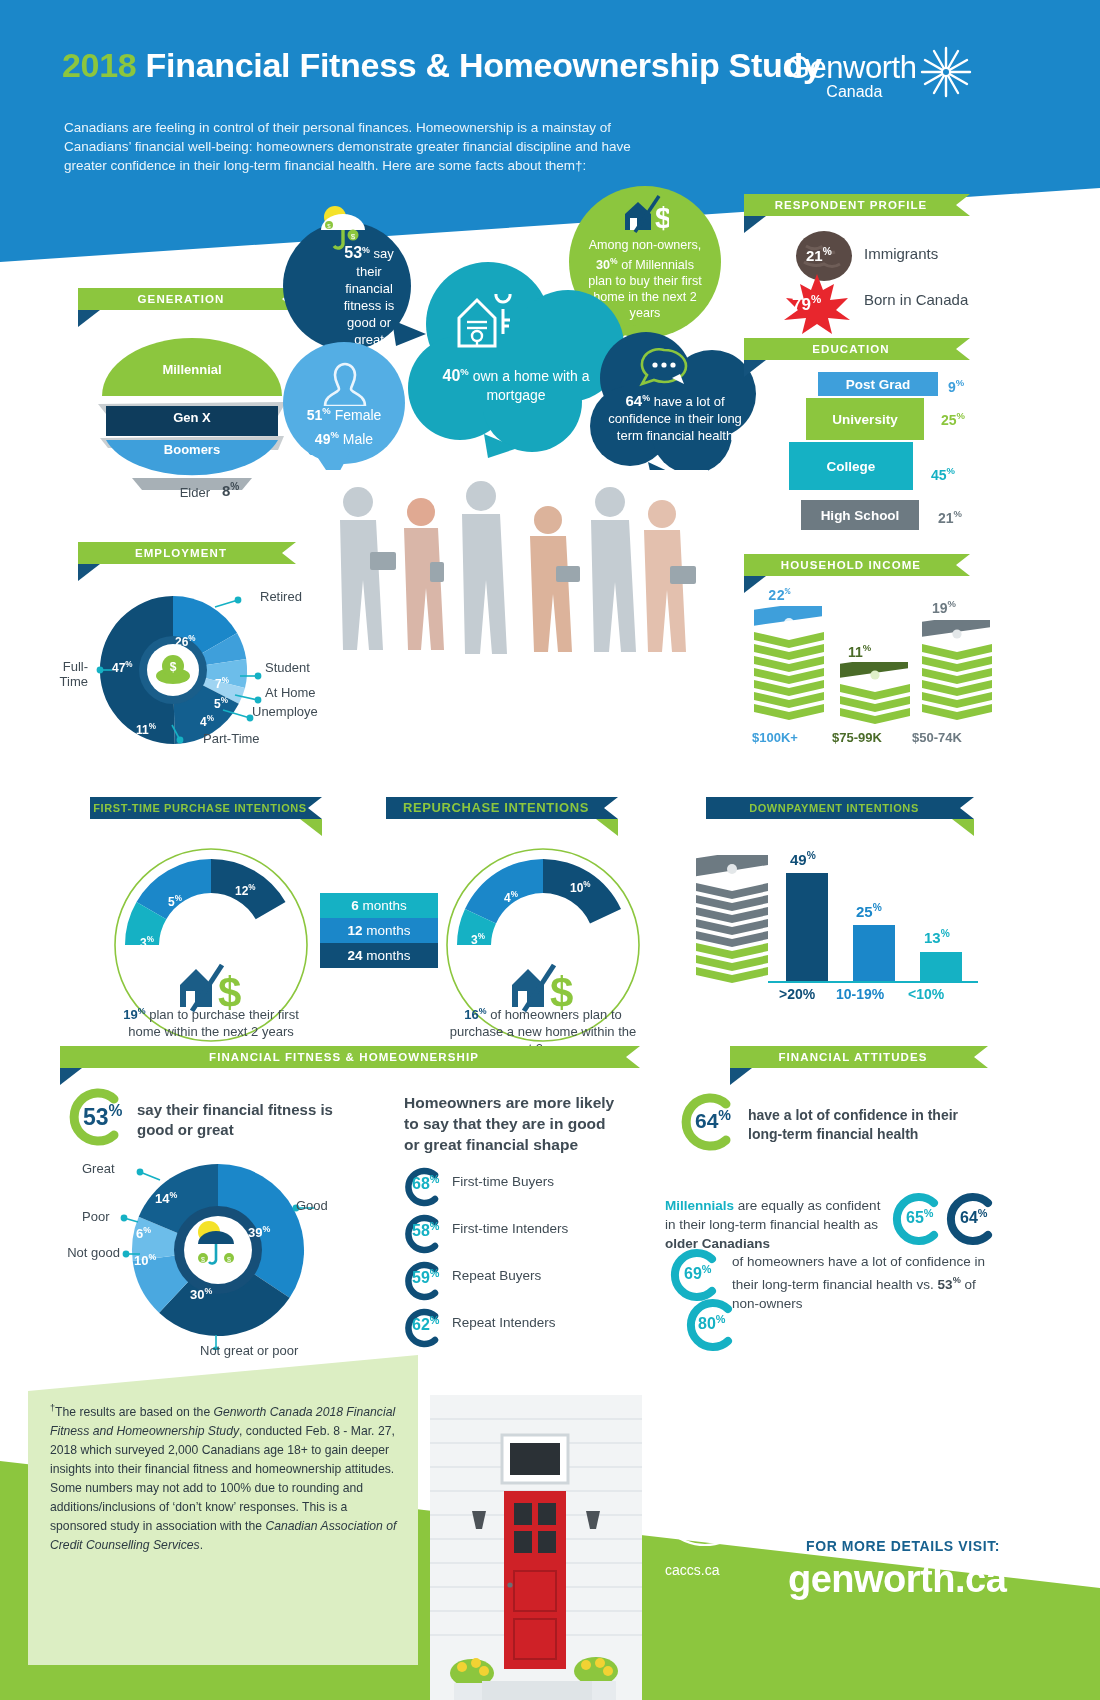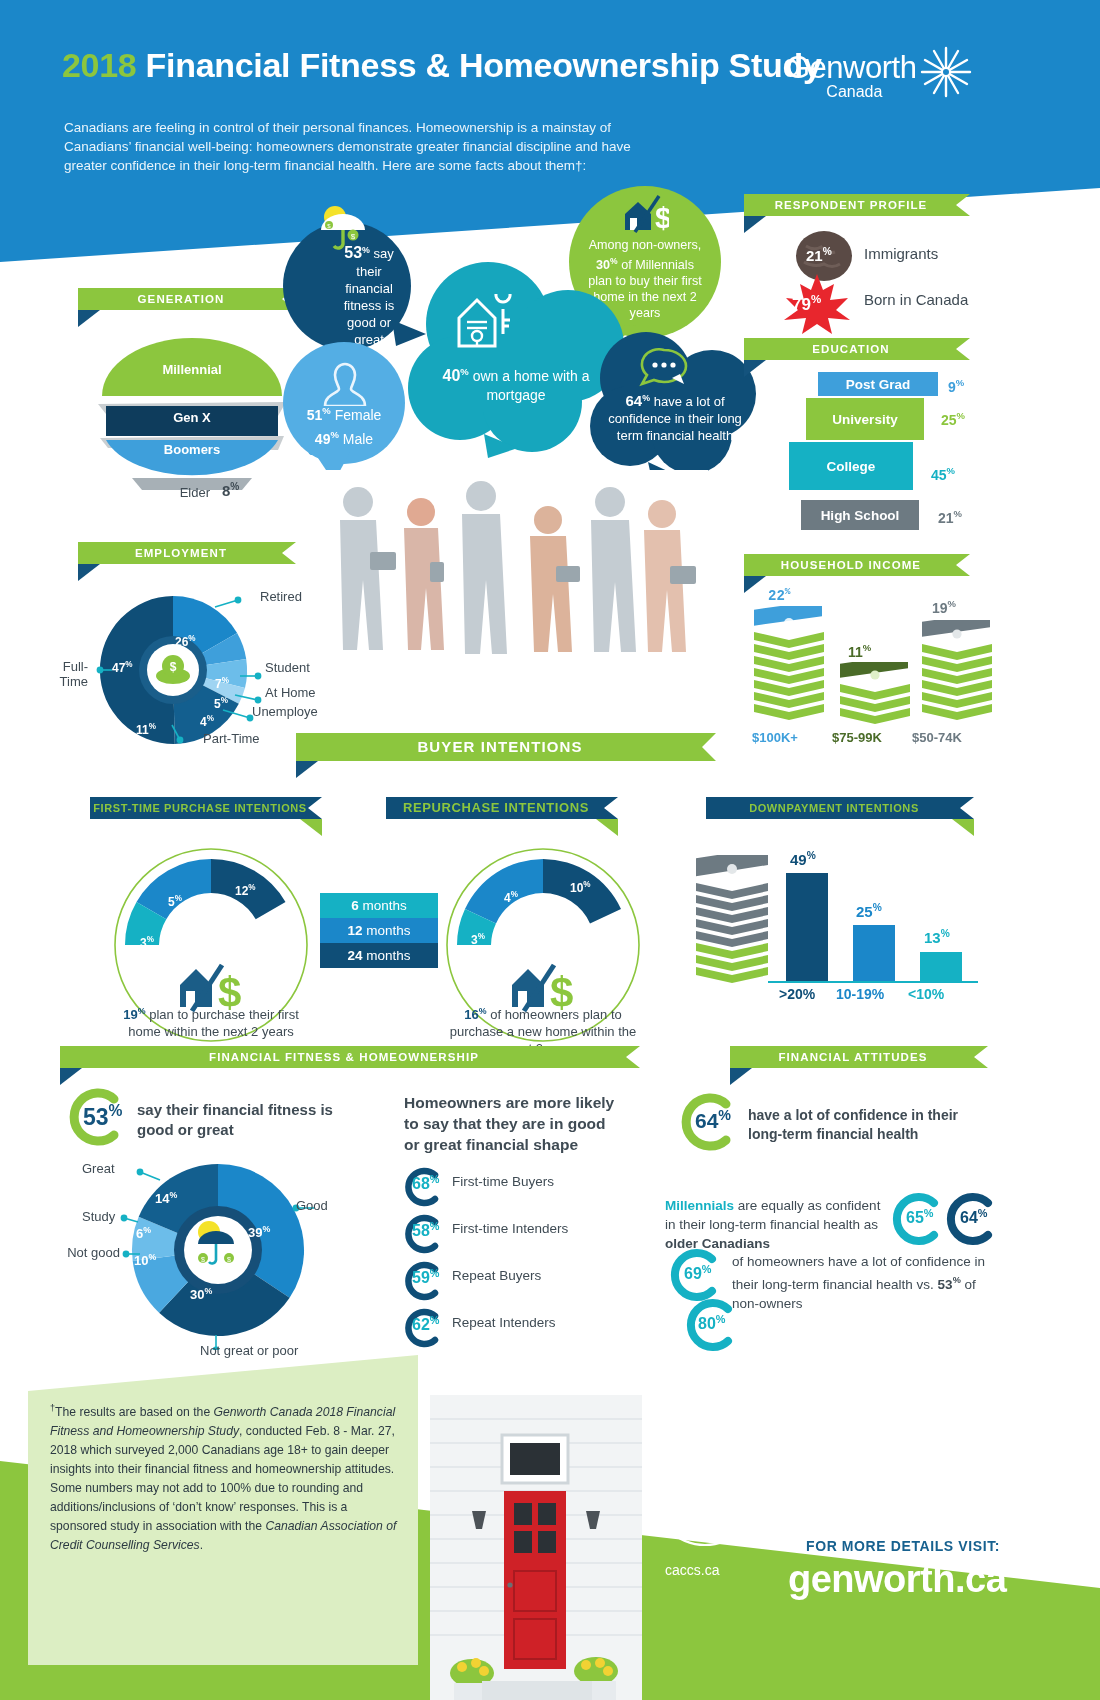--- a/index.html
+++ b/index.html
@@ -442,25 +442,20 @@
       </g>
       <g fill="#9aa6ad">
         <rect x="52" y="82" width="26" height="18" rx="2"></rect>
         <rect x="112" y="92" width="14" height="20" rx="2"></rect>
         <rect x="238" y="96" width="24" height="16" rx="2"></rect>
         <rect x="352" y="96" width="26" height="18" rx="2"></rect>
       </g>
     </svg>
   </div>
 
-  <div class="ribbon" style="left:296px; top:733px; width:420px; height:28px; line-height:28px; font-size:15px;">
-    <span class="bar" style="height:28px;"></span>
-    <span class="txt">BUYER INTENTIONS</span>
-    <span class="fold" style="top:28px;"></span>
-  </div>
 
   <div class="ribbon navy" style="left:90px; top:797px; width:232px;">
     <span class="bar"></span>
     <span class="txt" style="font-size:11px;letter-spacing:0.6px;">FIRST-TIME PURCHASE INTENTIONS</span>
     <span class="fold"></span>
   </div>
   <svg style="position:absolute;left:106px;top:845px;" width="210" height="200" viewBox="0 0 210 200">
     <circle cx="105" cy="100" r="96" fill="none" stroke="#8cc63e" stroke-width="1.6"></circle>
     <g transform="translate(105,100)">
       <path d="M0 -86 A86 86 0 0 1 74.5 -43 L44.7 -25.8 A52 52 0 0 0 0 -52 Z" fill="#0f4e77"></path>
@@ -612,21 +607,21 @@
     </g>
     <g fill="#15b1c4">
       <circle cx="66" cy="12" r="3.4"></circle>
         <circle cx="50" cy="58" r="3.4"></circle>
         <circle cx="52" cy="94" r="3.4"></circle>
       <circle cx="222" cy="48" r="3.4"></circle>
         <circle cx="142" cy="190" r="3.4"></circle>
     </g>
   </svg>
   <div class="ff-lbl" style="left:82px;top:1161px;">Great</div>
-  <div class="ff-lbl" style="left:82px;top:1209px;">Study</div>
+  <div class="ff-lbl" style="left:82px;top:1209px;">Poor</div>
   <div class="ff-lbl" style="left:64px;top:1245px;width:56px;text-align:right;line-height:15px;">Not good</div>
   <div class="ff-lbl" style="left:296px;top:1198px;">Good</div>
   <div class="ff-lbl" style="left:200px;top:1343px;">Not great or poor</div>
 
   <div style="position:absolute;left:404px;top:1092px;width:216px;font-size:15.5px;font-weight:bold;line-height:21px;color:#3f4b54;">Homeowners are more likely to say that they are in good or great financial shape</div>
 
   <svg style="position:absolute;left:404px;top:1166px;" width="42" height="42" viewBox="0 0 42 42">
     <path d="M31 9 A16 16 0 1 0 31 33" fill="none" stroke="#0f4e77" stroke-width="6.5" stroke-linecap="round"></path>
   </svg>
   <div style="position:absolute;left:412px;top:1173px;font-size:16px;font-weight:bold;color:#15b1c4;"><span>68</span><span class="pct">%</span></div>

